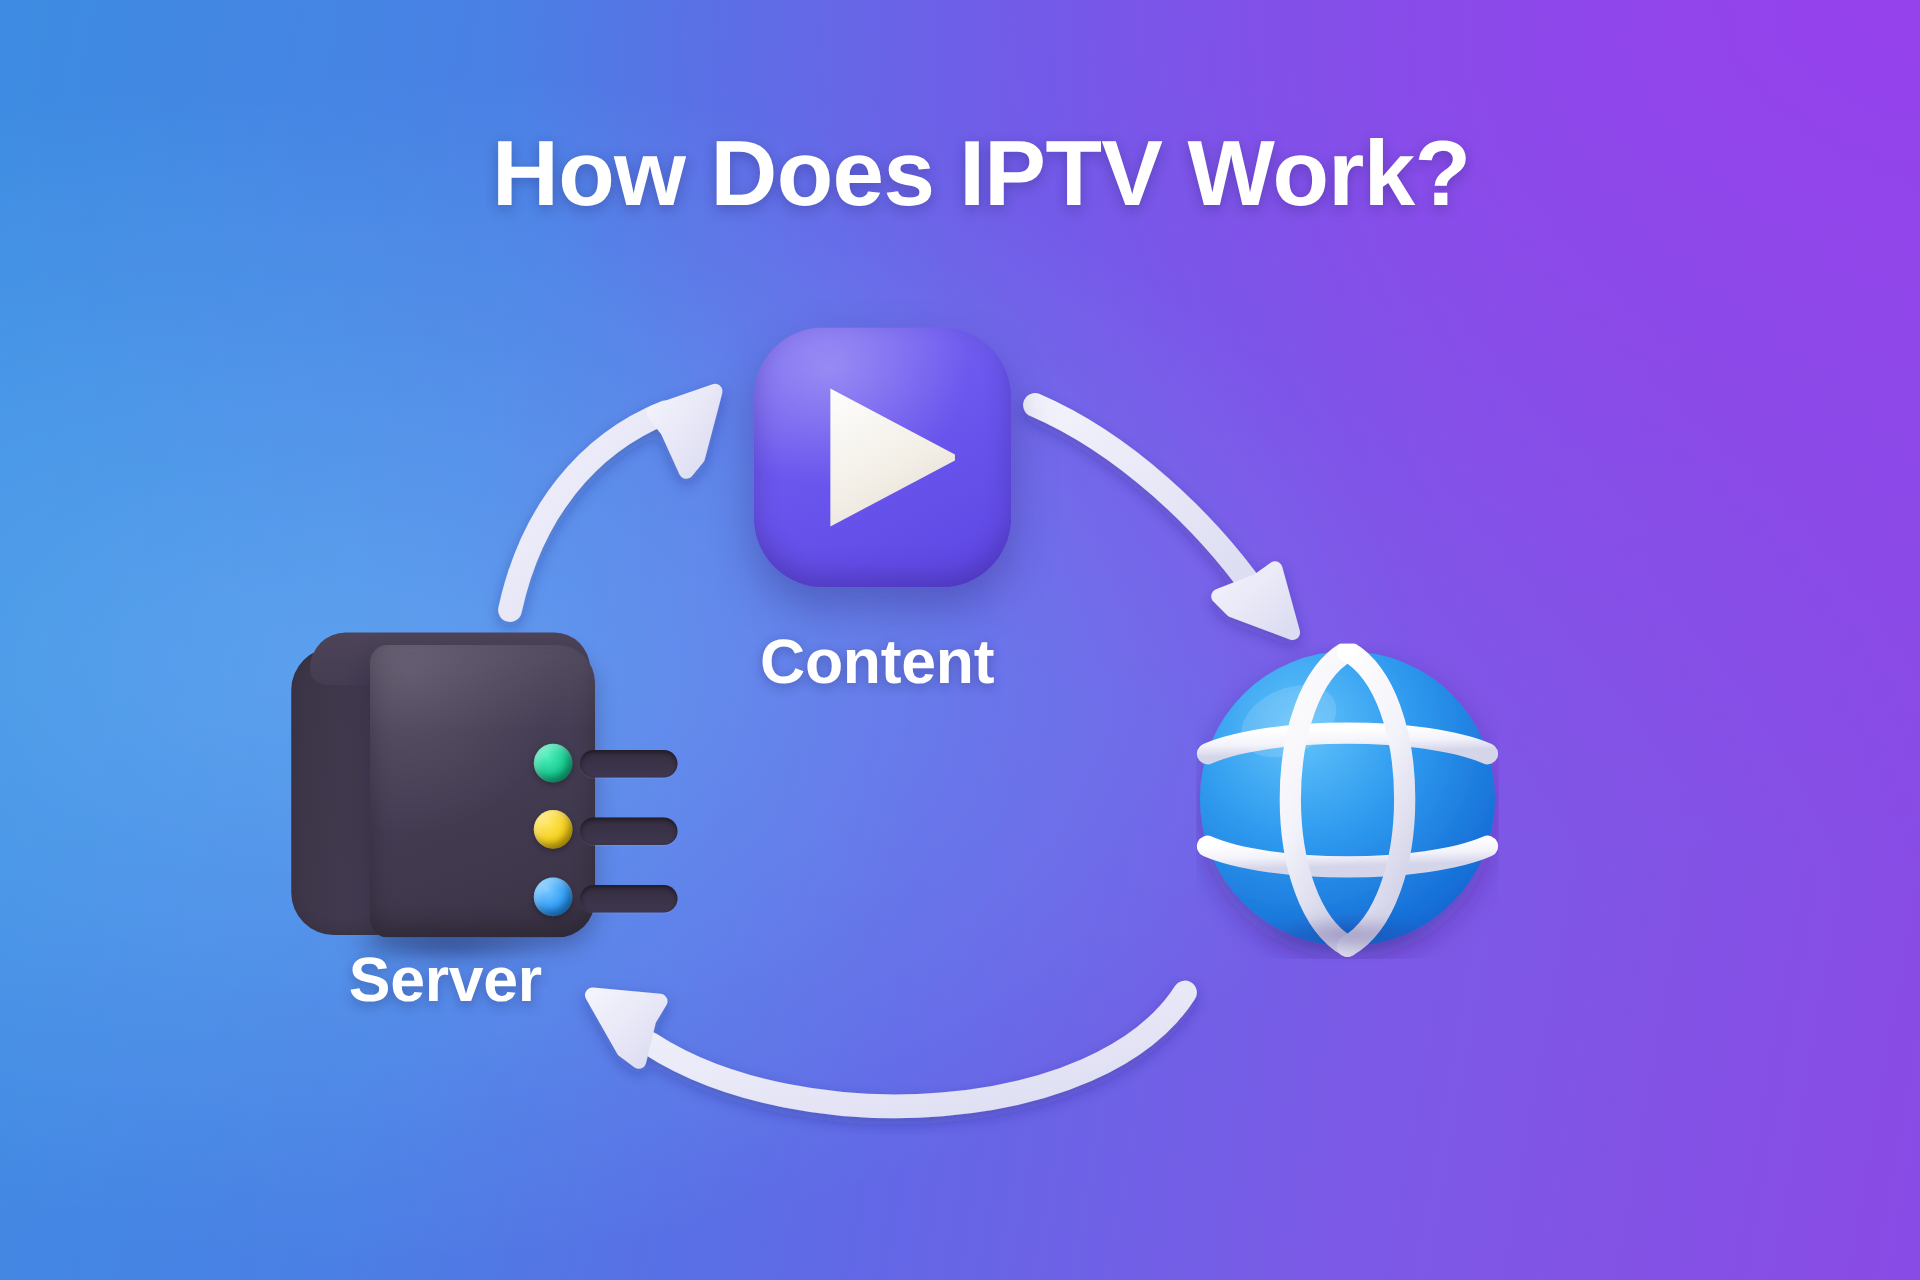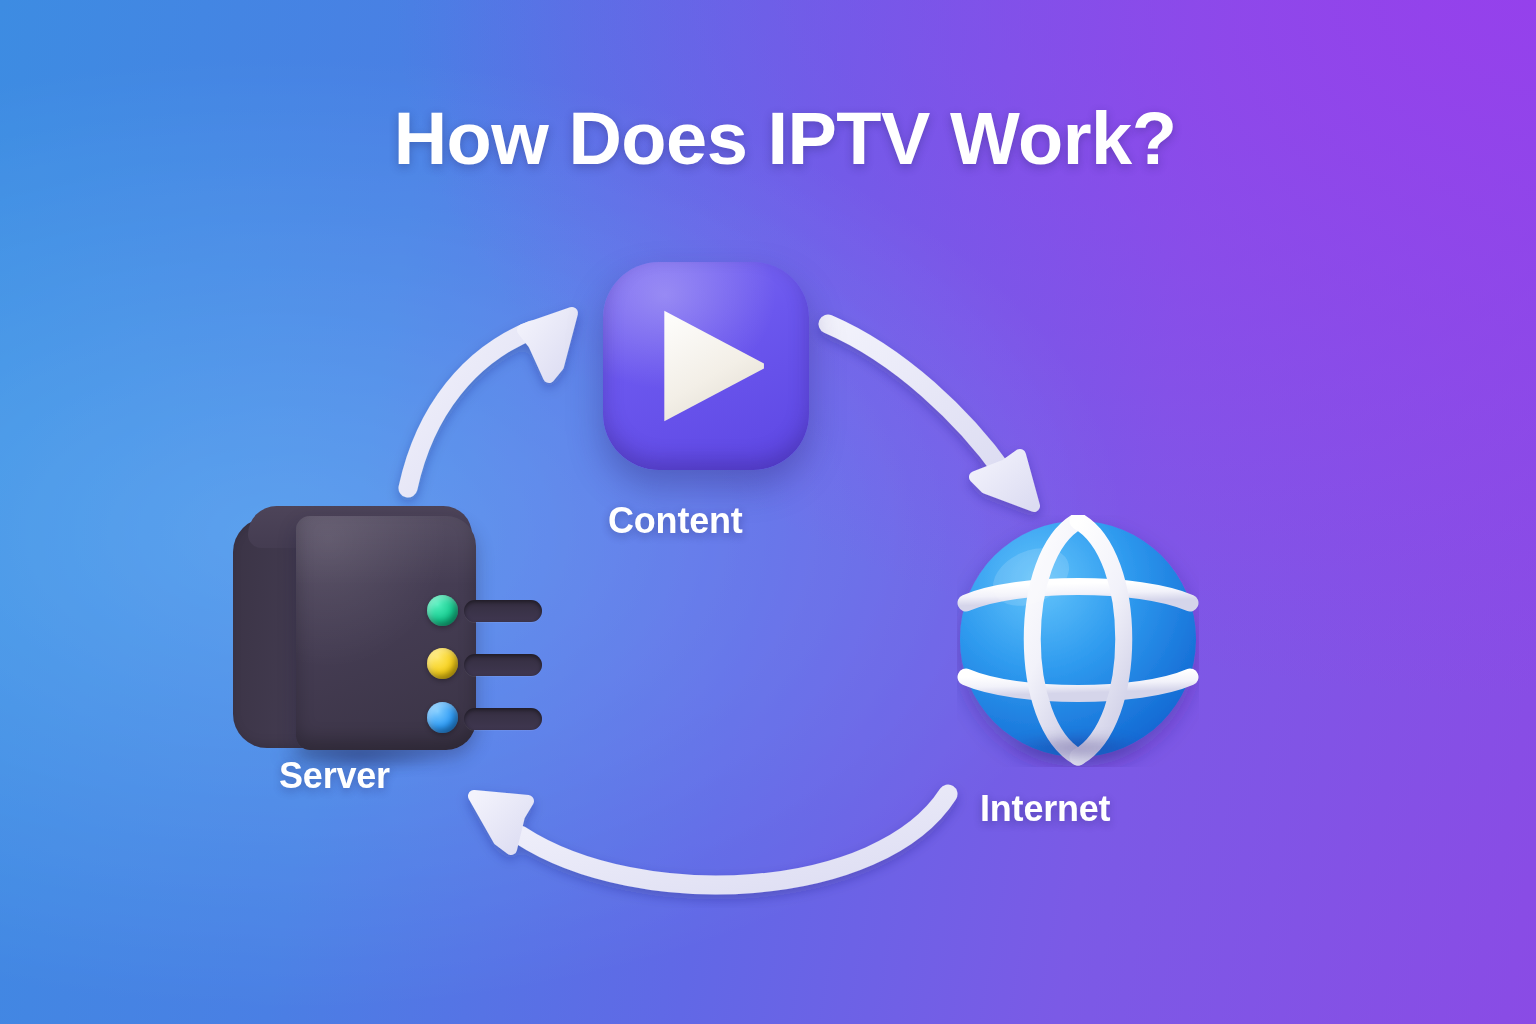--- a/index.html
+++ b/index.html
@@ -45,21 +45,21 @@
     font-weight: 700;
     letter-spacing: -0.5px;
     text-shadow: 0 3px 10px rgba(30,30,90,0.30);
     padding-left: 17px;
   }
 
   
   .node-label {
     position: absolute;
     color: #ffffff;
-    font-size: 36px;
+    font-size: 50px;
     font-weight: 700;
     letter-spacing: -0.2px;
     white-space: nowrap;
     text-shadow: 0 3px 9px rgba(30,30,90,0.33);
   }
   #label-server   { left: 279px; top: 755px; }
   #label-content  { left: 608px; top: 500px; }
   #label-internet { left: 980px; top: 788px; }
 
   
@@ -263,15 +263,14 @@
       <path d="M 9 162 C 60 184 182 184 233 162" stroke="url(#bandGrad)" stroke-width="17" fill="none" stroke-linecap="round"></path>
 
       <ellipse cx="121" cy="124" rx="118" ry="118" stroke="url(#bandGrad)" stroke-width="0" fill="none"></ellipse>
       <path d="M 121 6 C 60 40 60 208 121 242" stroke="url(#bandGrad)" stroke-width="17" fill="none" stroke-linecap="round"></path>
       <path d="M 121 6 C 182 40 182 208 121 242" stroke="url(#bandGrad)" stroke-width="17" fill="none" stroke-linecap="round"></path>
       <path d="M 121 6 L 121 242" stroke="url(#bandGrad)" stroke-width="15" fill="none" stroke-linecap="round" opacity="0.96"></path>
 
       <ellipse cx="74" cy="62" rx="40" ry="26" fill="#ffffff" opacity="0.14" transform="rotate(-24 74 62)"></ellipse>
     </svg>
   </div>
-  <div class="node-label" id="label-internet">Internet</div>
 
 </div>
 
 </body></html>

